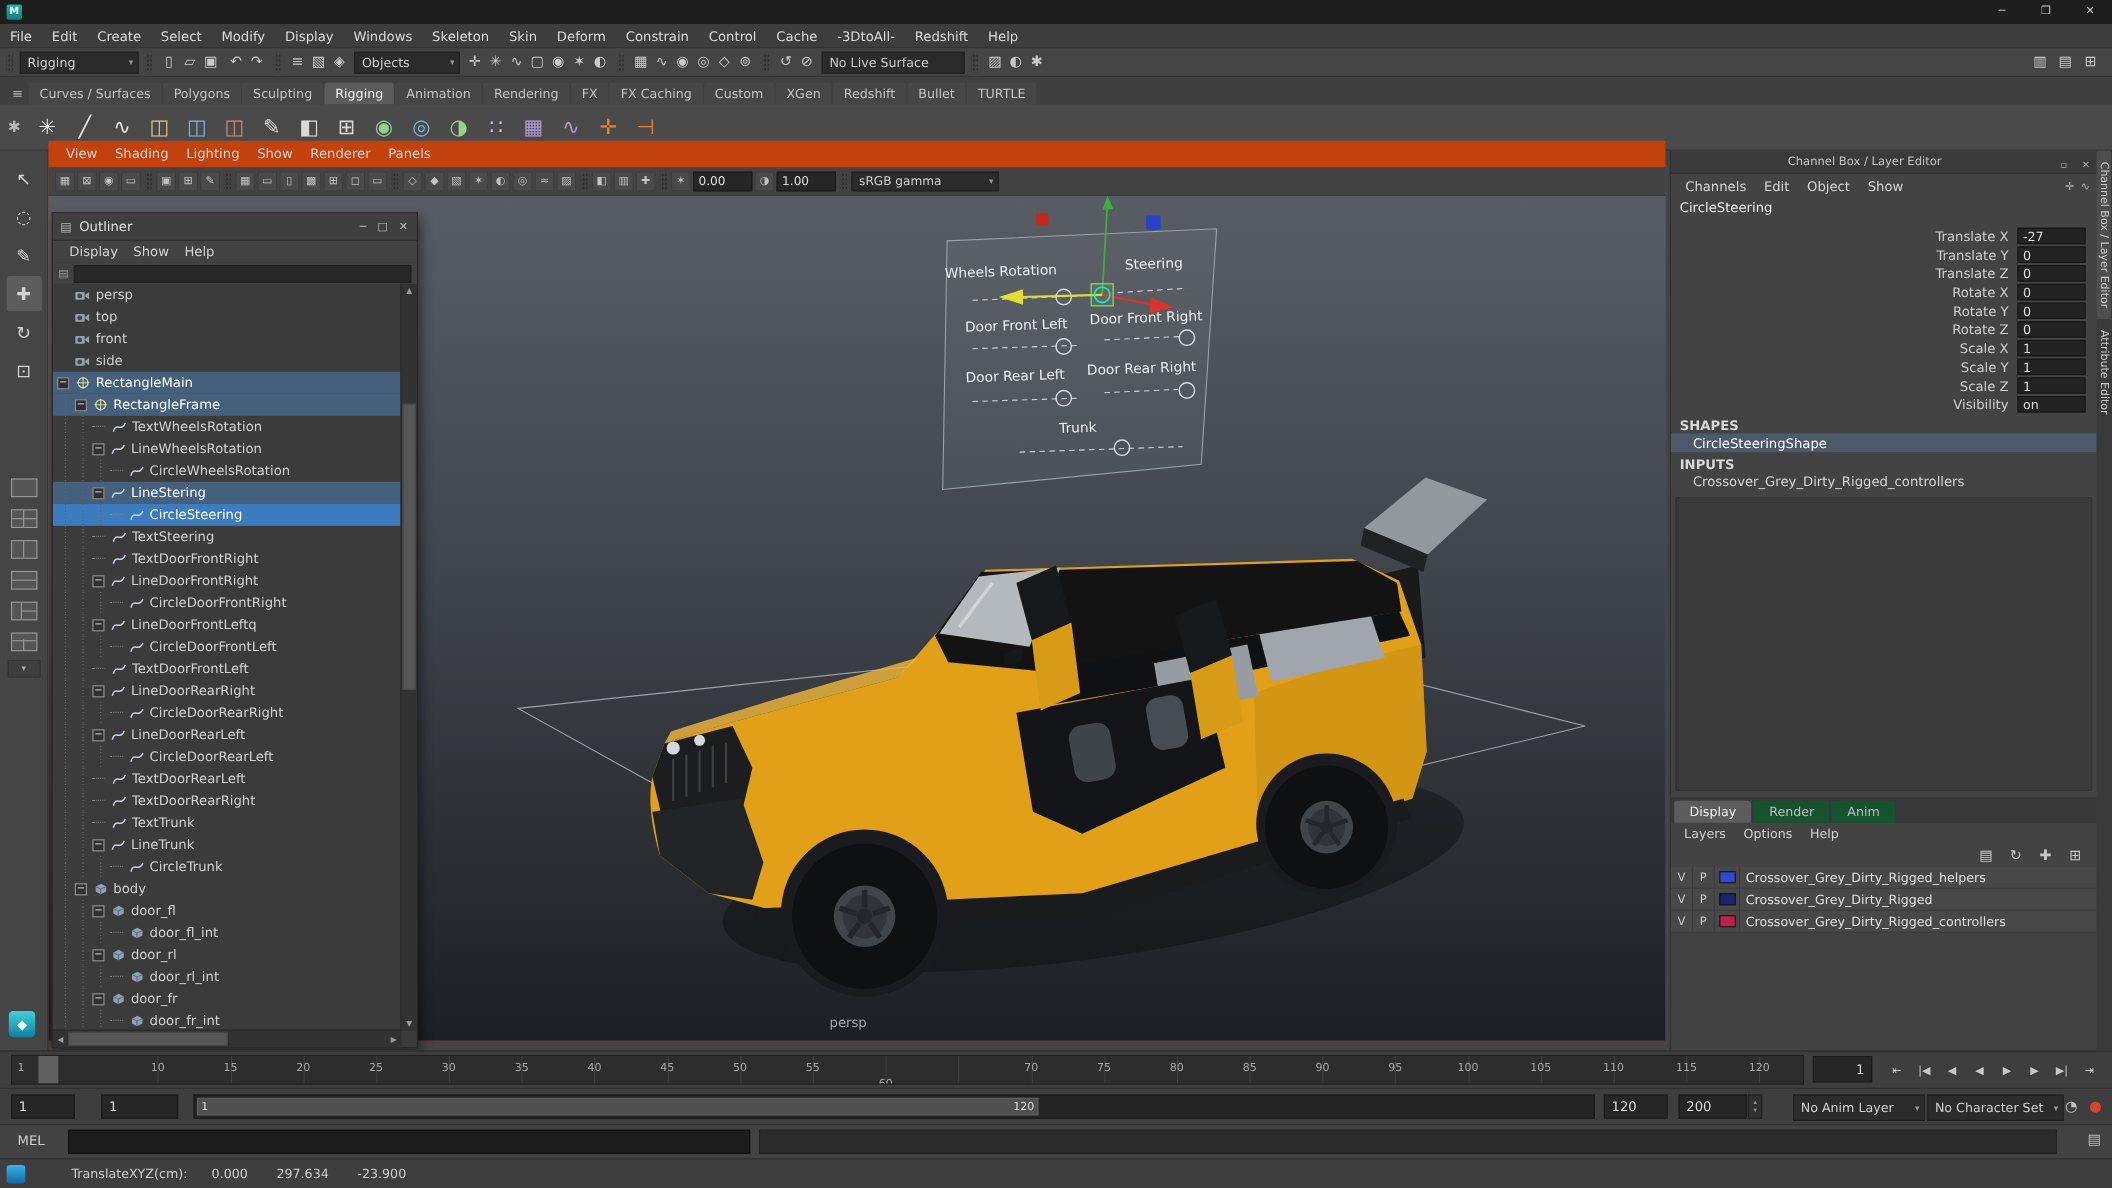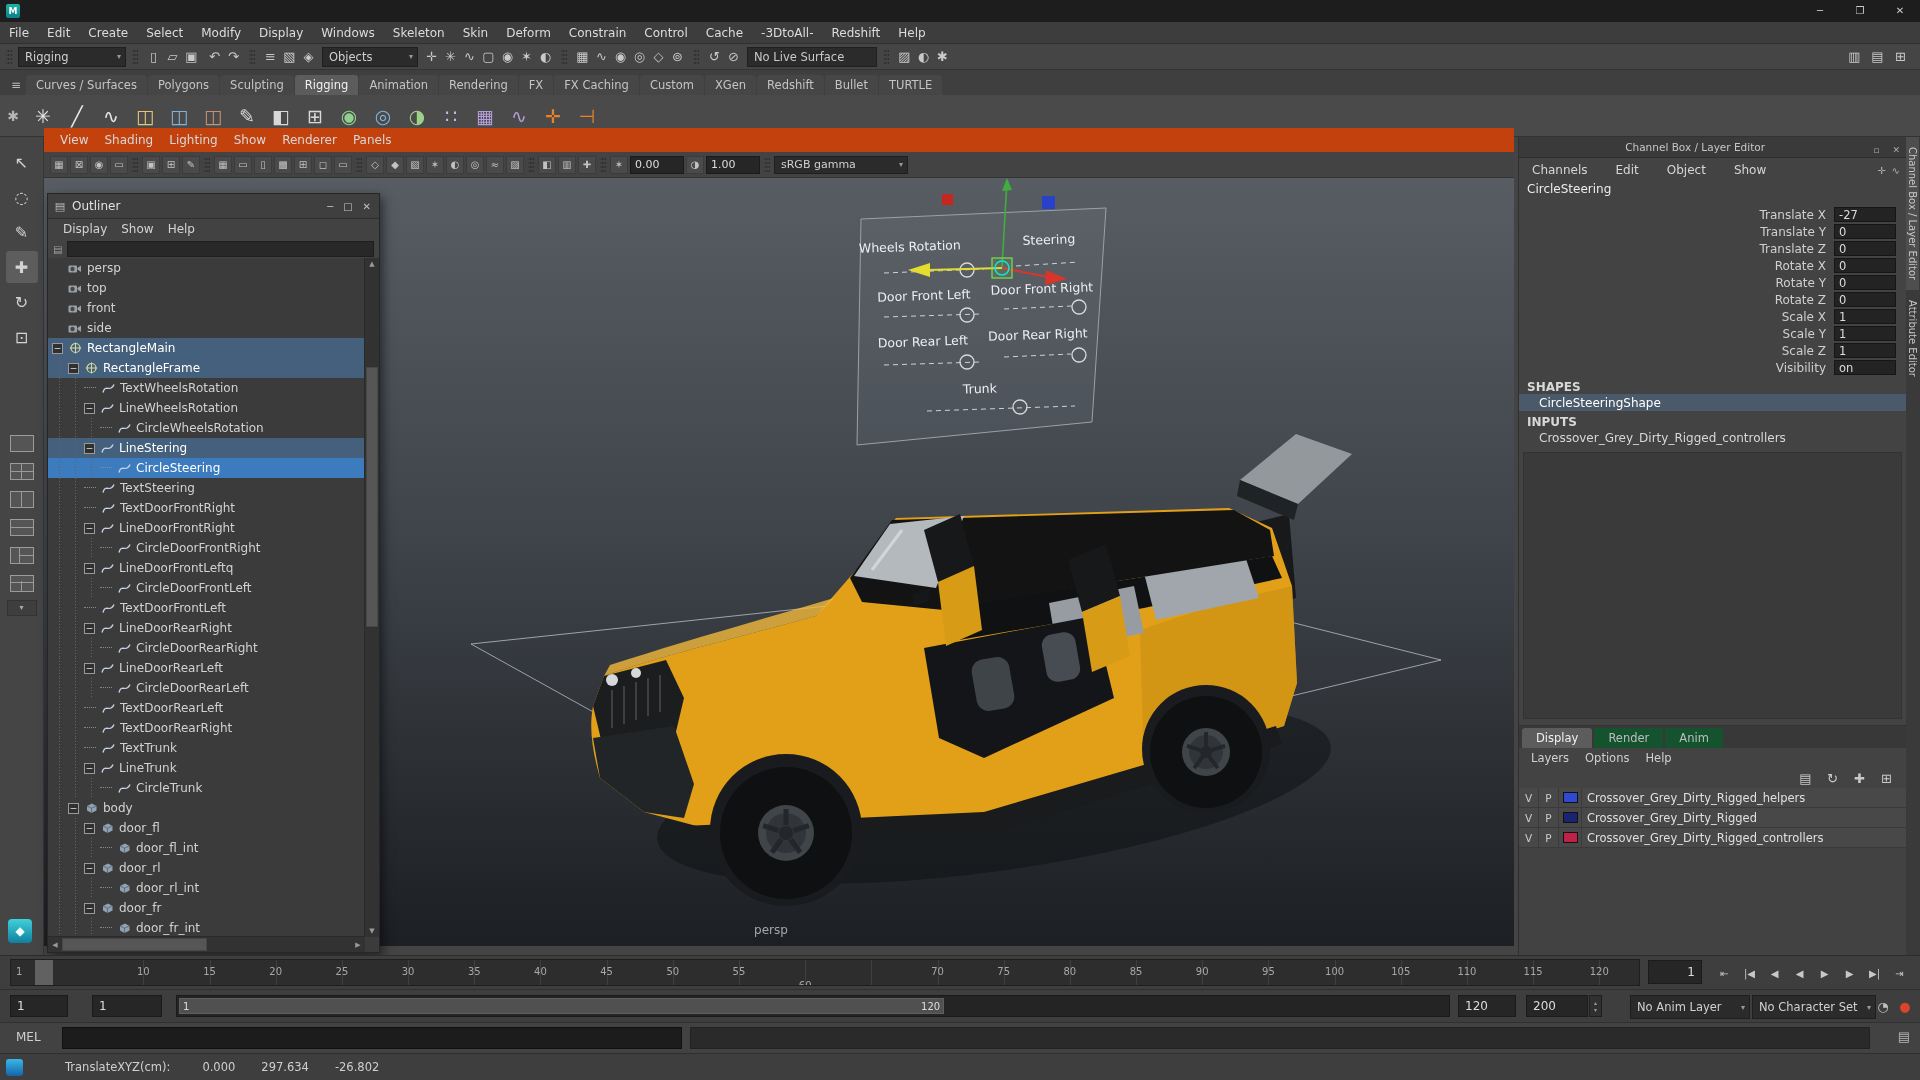--- a/index.html
+++ b/index.html
@@ -81,21 +81,21 @@
   .sarrow{position:absolute;left:0;width:100%;height:12px;text-align:center;font-size:7px;color:#9a9a9a;line-height:12px}
   .hscroll{position:absolute;left:0;right:14px;bottom:0;height:15px;background:#323232;border-top:1px solid #2a2a2a;display:flex;align-items:center}
   .harrow{width:14px;text-align:center;font-size:7px;color:#9a9a9a}
   .hthumb{height:11px;width:45%;background:#565656;border:1px solid #464646}
   
   .rpanel{position:absolute;left:1518px;top:137px;width:388px;height:818px;background:#434343;border-left:1px solid #2f2f2f;box-sizing:border-box;display:flex;flex-direction:column}
   .rp-title{height:20px;background:#3a3a3a;border-bottom:1px solid #2e2e2e;display:flex;align-items:center;padding:0 6px;flex:none}
   .rp-title-text{flex:1;text-align:center;font-size:10.5px;color:#c6c6c6}
   .rp-title-icons span{font-size:9px;color:#aaa;margin-left:8px}
   .rp-menus{height:24px;display:flex;align-items:center;flex:none;padding:0 6px}
-  .rp-menu-list{display:flex;gap:14px}
+  .rp-menu-list{display:flex;gap:2px}
   .rp-menu-item{font-size:12px;color:#d6d6d6;padding:0 7px}
   .rp-mini-icons{margin-left:auto;display:flex;gap:6px;font-size:10px;color:#b0b0b0}
   .rp-node{height:20px;font-size:12px;color:#ececec;padding-left:8px;flex:none}
   .rp-attrs{flex:none;padding-top:4px}
   .attr-row{display:flex;align-items:center;height:17px}
   .attr-label{flex:1;text-align:right;padding-right:8px;font-size:12px;color:#cfcfcf;white-space:nowrap}
   .attr-value{width:62px;height:15px;margin-right:10px;background:#232323;border:1px solid #161616;font-size:11.5px;color:#dcdcdc;display:flex;align-items:center;padding:0 4px;box-sizing:border-box}
   .rp-sect{height:18px;font-size:12px;font-weight:bold;color:#d8d8d8;padding:4px 0 0 8px;box-sizing:border-box;flex:none}
   .rp-shape-row{height:17px;background:#4a5a6a;color:#fff;font-size:12px;display:flex;align-items:center;padding-left:20px;flex:none}
   .rp-input-row{height:17px;font-size:12px;color:#d8d8d8;display:flex;align-items:center;padding-left:20px;flex:none}
@@ -140,21 +140,21 @@
   .rr-icon{position:absolute;top:5px;width:22px;height:22px;display:flex;align-items:center;justify-content:center;font-size:13px}
   
   .melrow{position:absolute;left:0;top:1022px;width:1920px;height:31px;background:#424242;border-top:1px solid #2f2f2f;box-sizing:border-box}
   .mel-label{position:absolute;left:16px;top:7px;font-size:12px;color:#cfcfcf}
   .mel-input{position:absolute;left:62px;top:4px;width:620px;height:22px;background:#1c1c1c;border:1px solid #111;box-sizing:border-box}
   .mel-result{position:absolute;left:690px;top:4px;width:1180px;height:22px;background:#2a2a2a;border:1px solid #222;box-sizing:border-box}
   .mel-icon{position:absolute;right:10px;top:6px;font-size:13px;color:#b8b8b8}
   .helpline{position:absolute;left:0;top:1053px;width:1920px;height:27px;background:#3e3e3e;border-top:1px solid #2e2e2e;box-sizing:border-box;display:flex;align-items:center}
   .hl-icon{width:17px;height:17px;margin:0 8px 0 6px;border-radius:3px;background:linear-gradient(#38b7e8,#1565a8)}
   .hl-label{font-size:11.5px;color:#cfcfcf;margin-left:34px}
-  .hl-values{display:flex;gap:26px;margin-left:32px;font-size:11.5px;color:#cfcfcf}
+  .hl-values{display:flex;gap:26px;margin-left:22px;font-size:11.5px;color:#cfcfcf}
 </style>
 </head>
 <body>
 
 <div class="titlebar">
   <div class="app-icon">M</div>
   <div class="win-btns">
     <div class="win-btn">─</div>
     <div class="win-btn">❐</div>
     <div class="win-btn">✕</div>
@@ -1140,15 +1140,15 @@
   <div class="mel-result"></div>
   <div class="mel-icon">▤</div>
 </div>
 
 <div class="helpline">
   <div class="hl-icon"></div>
   <div class="hl-label">TranslateXYZ(cm):</div>
   <div class="hl-values">
       <span>0.000</span>
       <span>297.634</span>
-      <span>-26.802</span>
+      <span>-23.900</span>
     </div>
 </div>
 
 </body></html>

